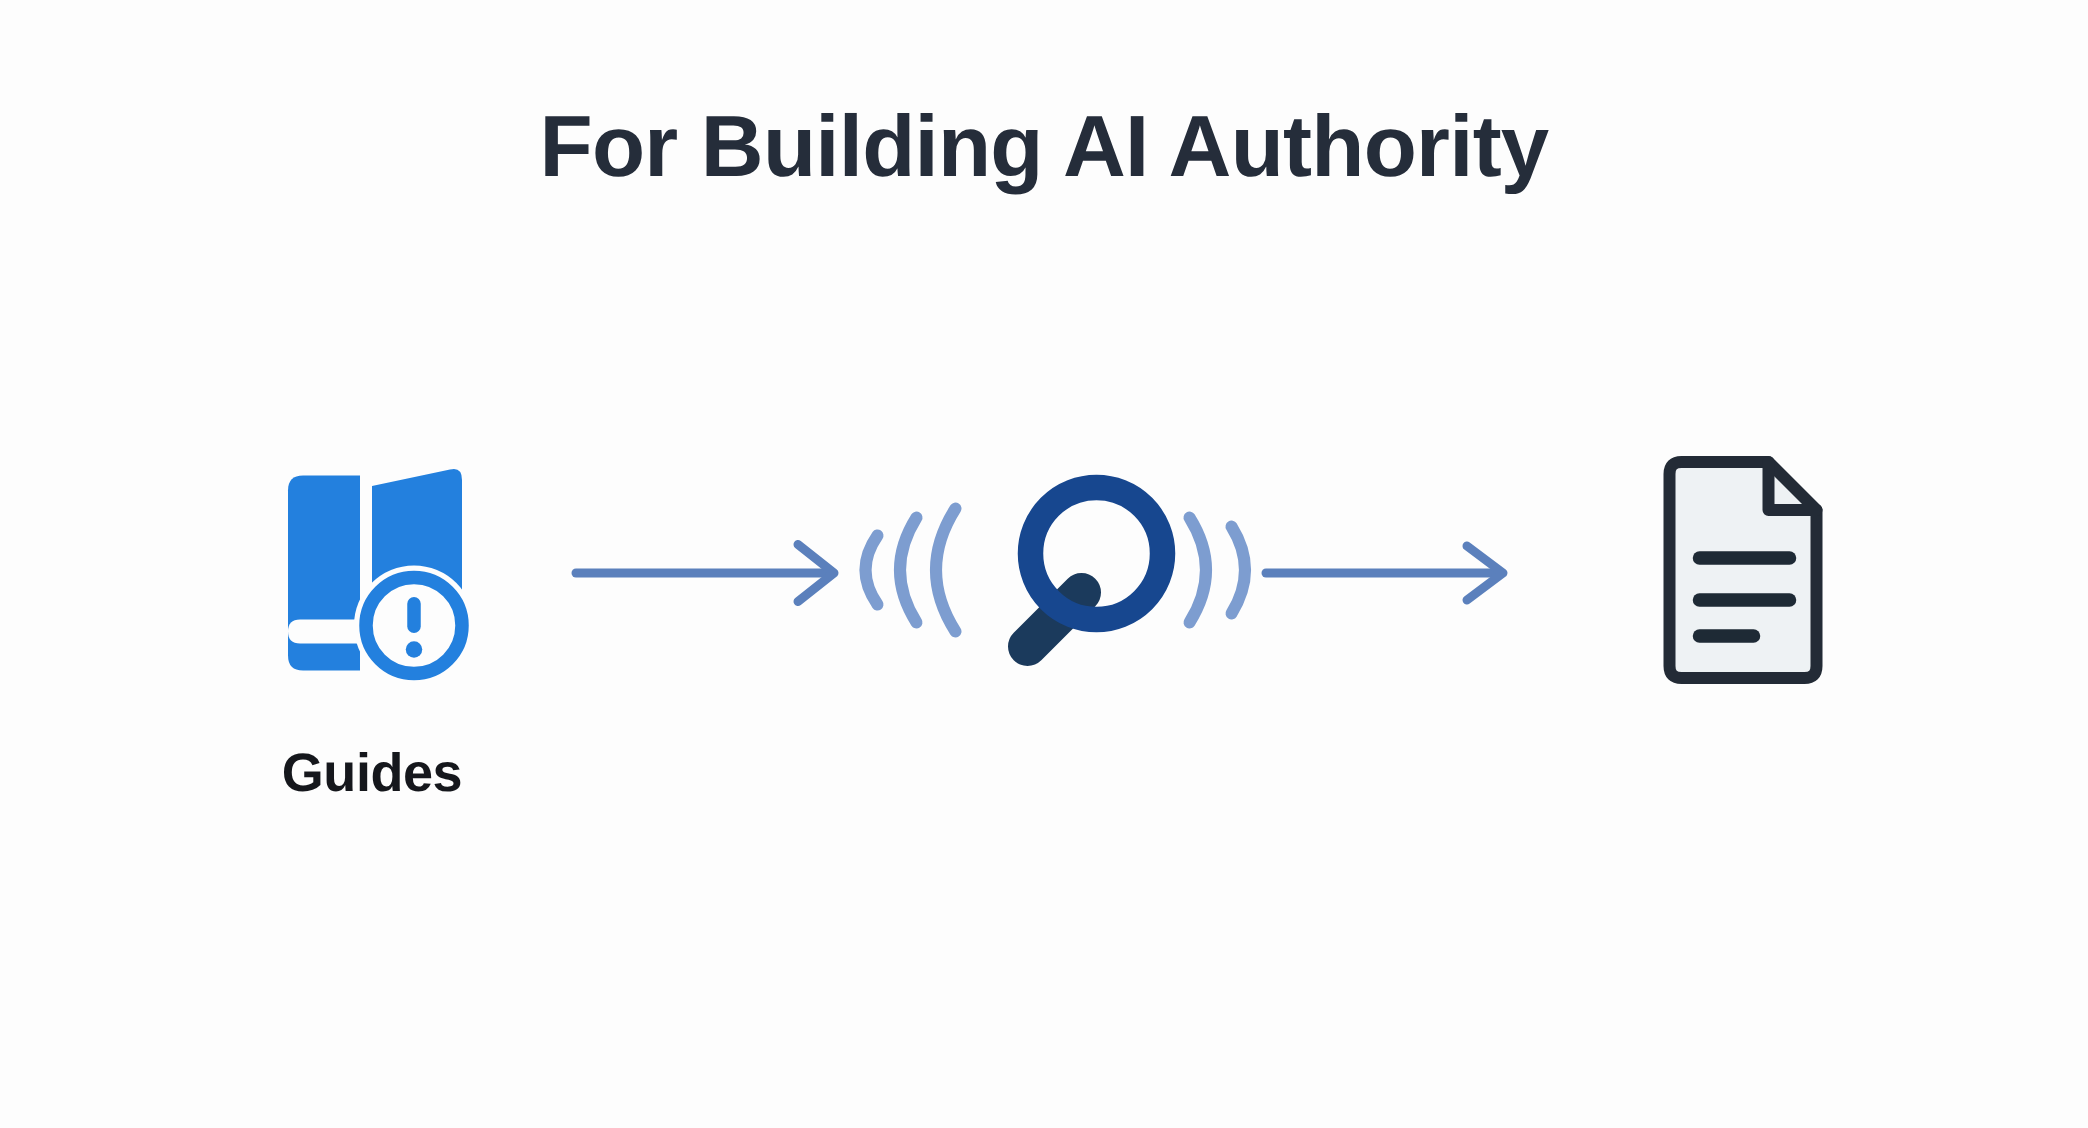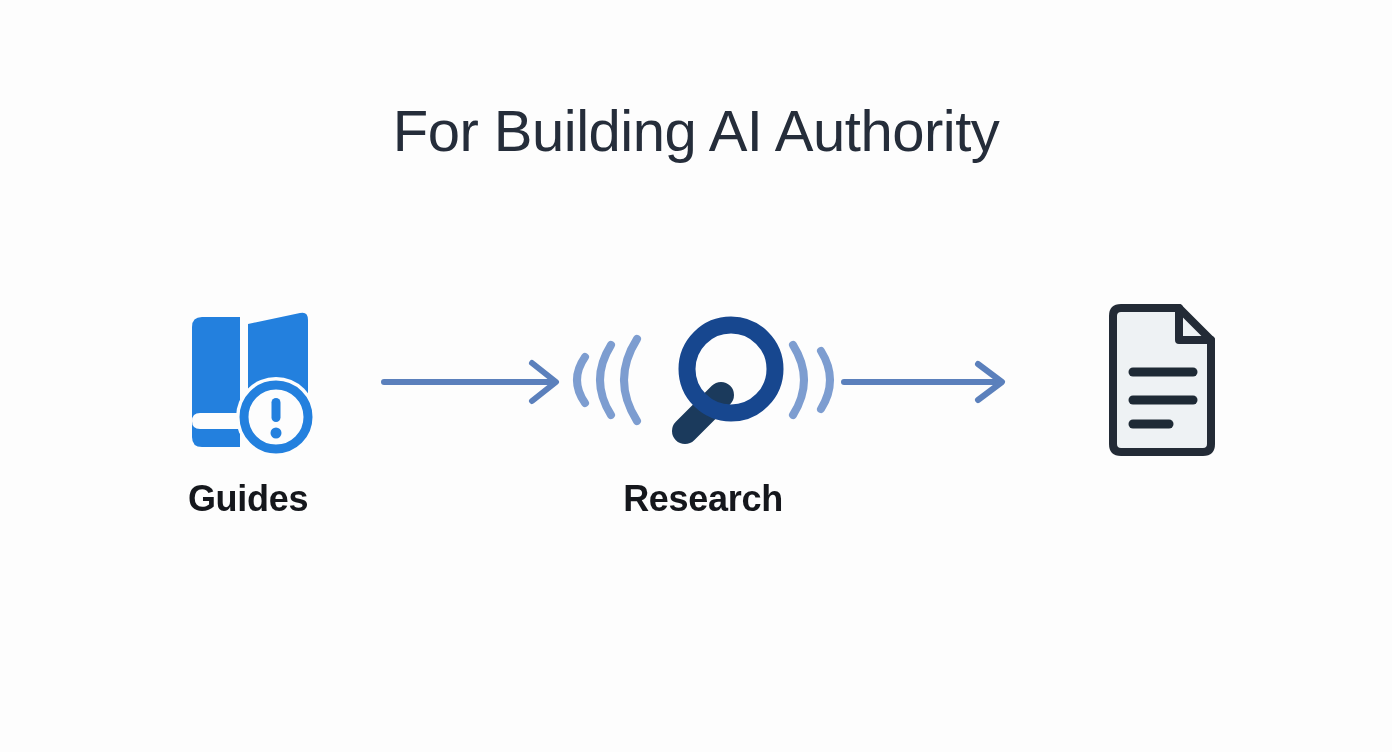--- a/index.html
+++ b/index.html
@@ -23,26 +23,25 @@
   }
 
   
   .page-title {
     position: absolute;
     top: 66px;
     left: 0;
     width: 1392px;
     text-align: center;
     font-size: 58px;
-    font-weight: 400;
+    font-weight: 700;
     letter-spacing: -0.5px;
     color: #252d3a;
     line-height: 1.1;
     white-space: nowrap;
-    margin-top: 33px;
   }
 
   
   .flow-row {
     position: absolute;
     top: 290px;
     left: 0;
     width: 1392px;
     height: 180px;
   }
@@ -56,21 +55,21 @@
     justify-content: center;
   }
 
   .stage-guides      { left: 148px;  width: 200px; }
   .stage-research    { left: 548px;  width: 310px; }
   .stage-docs        { left: 1060px; width: 200px; }
 
   
   .labels-row {
     position: absolute;
-    top: 469px;
+    top: 485px;
     left: 0;
     width: 1392px;
     height: 60px;
   }
   .stage-label {
     position: absolute;
     top: 0;
     font-size: 36px;
     font-weight: 700;
     color: #15171c;
@@ -177,16 +176,15 @@
     <svg width="175" height="50" viewBox="0 0 175 50" aria-hidden="true">
       <g stroke="#5b80bc" stroke-width="6" fill="none" stroke-linecap="round" stroke-linejoin="round">
         <line x1="4" y1="27" x2="158" y2="27"></line>
         <polyline points="138,9 162,27 138,45"></polyline>
       </g>
     </svg>
   </div>
 
   <div class="labels-row">
     <div class="stage-label label-guides">Guides</div>
-    <div class="stage-label label-research">Research</div>
   </div>
 
 </div>
 
 </body></html>

